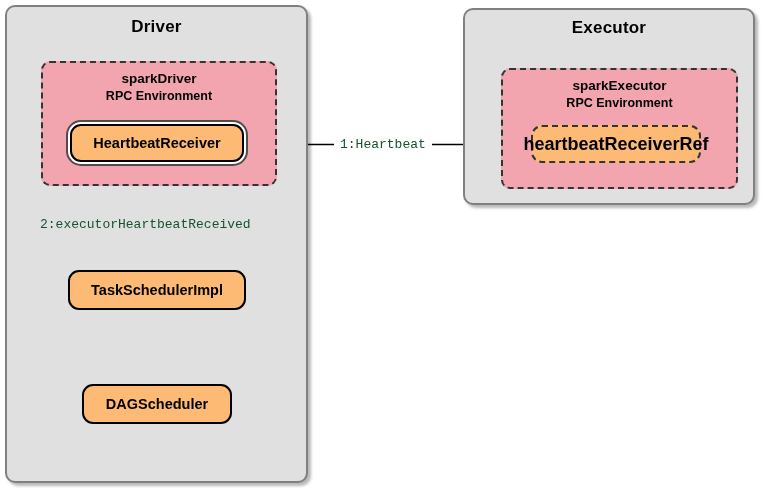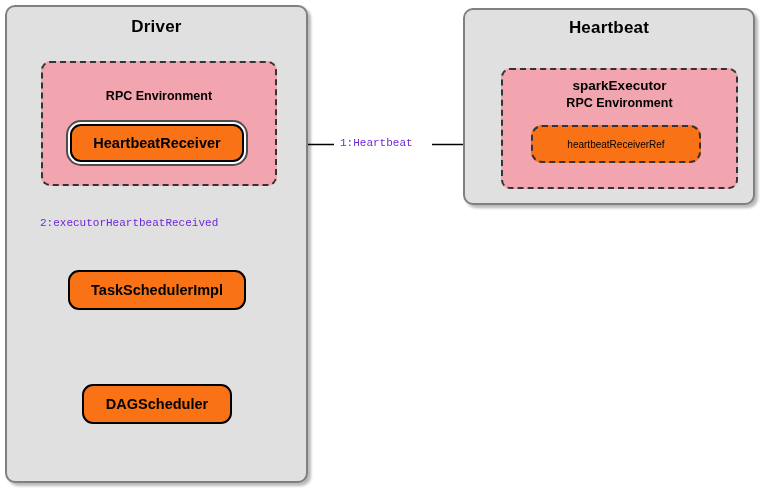--- a/index.html
+++ b/index.html
@@ -65,49 +65,49 @@
     width: 100%;
     text-align: center;
     font-weight: bold;
     font-size: 12.5px;
     color: #000000;
   }
 
   
   .node {
     position: absolute;
-    background: #f97316;
+    background: #fdba74;
     border: 2px solid #000000;
     border-radius: 11px;
     box-sizing: border-box;
     display: flex;
     align-items: center;
     justify-content: center;
     font-size: 14.5px;
     font-weight: bold;
     color: #000000;
     text-align: left;
   }
   
   .node.double-outline {
     box-shadow: 0 0 0 2px #ffffff, 0 0 0 4px #4d4d4d;
   }
   
   .node.dashed-node {
     border: 2px dashed #333333;
-    font-weight: normal;
-    font-size: 10px;
+    font-weight: bold;
+    font-size: 18px;
   }
 
   
   .edge-label {
     position: absolute;
     font-family: "Liberation Mono", "DejaVu Sans Mono", monospace;
-    font-size: 11px;
-    color: #6d28d9;
+    font-size: 13px;
+    color: #14532d;
     white-space: nowrap;
   }
   #edges {
     position: absolute;
     left: 0; top: 0;
     width: 767px;
     height: 494px;
     pointer-events: none;
   }
 </style>
@@ -137,31 +137,32 @@
       <line x1="157" y1="310" x2="157" y2="333" stroke="#000000" stroke-width="1.6"></line>
       <line x1="157" y1="348" x2="157" y2="383" stroke="#000000" stroke-width="1.6" marker-end="url(#arrowhead)"></line>
     </g>
   </svg>
 
   <div class="container-box" style="left:5px; top:5px; width:303px; height:478px;">
     <div class="container-title" style="top:10px;">Driver</div>
   </div>
 
   <div class="rpc-box" style="left:41px; top:61px; width:236px; height:125px;">
+    <div class="rpc-title" style="top:8px;">sparkDriver</div>
     <div class="rpc-subtitle" style="top:26px;">RPC Environment</div>
   </div>
 
   <div class="node double-outline" style="left:70px; top:124px; width:174px; height:38px;">HeartbeatReceiver</div>
 
   <div class="node" style="left:82px; top:384px; width:150px; height:40px;">DAGScheduler</div>
 
   <div class="node" style="left:68px; top:270px; width:178px; height:40px;">TaskSchedulerImpl</div>
 
   <div class="container-box" style="left:463px; top:8px; width:292px; height:197px;">
-    <div class="container-title" style="top:8px;">Heartbeat</div>
+    <div class="container-title" style="top:8px;">Executor</div>
   </div>
 
   <div class="rpc-box" style="left:501px; top:68px; width:237px; height:121px;">
     <div class="rpc-title" style="top:8px;">sparkExecutor</div>
     <div class="rpc-subtitle" style="top:26px;">RPC Environment</div>
   </div>
 
   <div class="node dashed-node" style="left:531px; top:125px; width:170px; height:38px;">heartbeatReceiverRef</div>
 
   <div class="edge-label" style="left:340px; top:137px;">1:Heartbeat</div>

